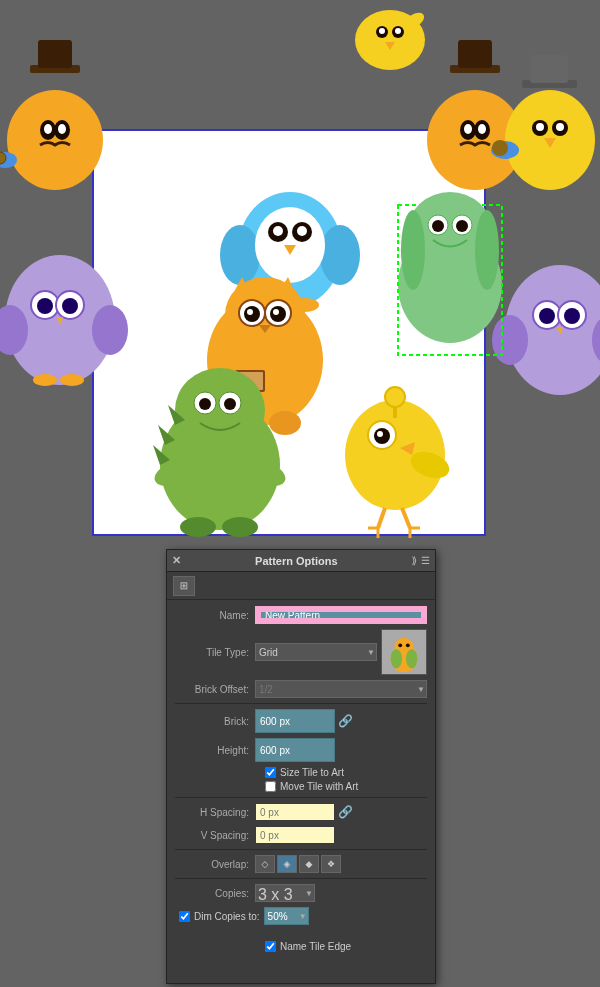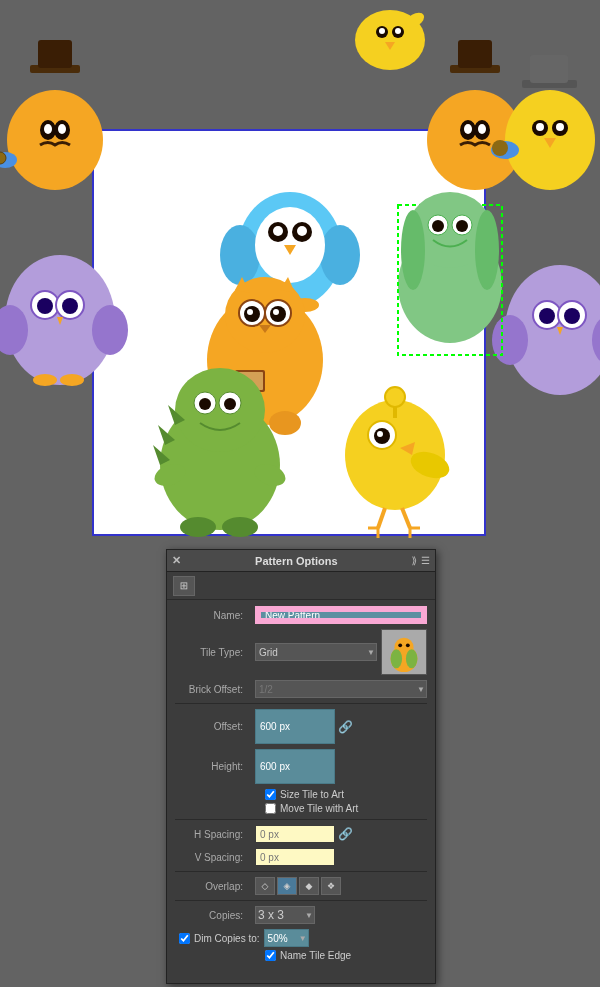--- a/index.html
+++ b/index.html
@@ -110,21 +110,21 @@
       display: flex;
       align-items: center;
       margin-bottom: 5px;
     }
 
     .form-label {
       color: #aaa;
       font-size: 10px;
       width: 80px;
       text-align: right;
-      padding-right: 12px;
+      padding-right: 6px;
       flex-shrink: 0;
     }
 
     .form-input {
       flex: 1;
       background: #5c8fa0;
       border: 6px solid #f9a8d4;
       color: #fff;
       padding: 2px 4px;
       font-size: 10px;
@@ -171,21 +171,21 @@
       flex-shrink: 0;
       overflow: hidden;
     }
 
     .form-input-px {
       background: #5a8c9a;
       border: 1px solid #4a7a88;
       color: #fff;
       padding: 2px 4px;
       font-size: 10px;
-      height: 35px;
+      height: 24px;
       width: 80px;
     }
 
     .link-icon {
       color: #aaa;
       font-size: 12px;
       margin-left: 3px;
       cursor: pointer;
     }
 
@@ -255,31 +255,31 @@
       display: flex;
       align-items: center;
       position: relative;
     }
 
     .copies-select {
       background: #555;
       border: 1px solid #666;
       color: #ccc;
       padding: 1px 2px;
-      font-size: 12px;
+      font-size: 16px;
       height: 18px;
       -webkit-appearance: none;
       appearance: none;
       width: 60px;
     }
 
     .dim-copies-row {
       display: flex;
       align-items: center;
-      margin-bottom: 3px;
+      margin-bottom: 16px;
       padding-left: 4px;
     }
 
     .dim-label {
       color: #ccc;
       font-size: 10px;
       margin-right: 4px;
     }
 
     .dim-input-wrap {
@@ -574,21 +574,21 @@
         <select class="form-select" style="width:60px; color:#777;">
           <option>1/2</option>
         </select>
         <span class="select-arrow">▼</span>
       </div>
     </div>
 
     <hr class="section-divider">
 
     <div class="form-row">
-      <span class="form-label">Offset:</span>
+      <span class="form-label">Brick:</span>
       <input class="form-input-px" type="text" value="600 px" style="">
       <span class="link-icon">🔗</span>
     </div>
 
     <div class="form-row">
       <span class="form-label">Height:</span>
       <input class="form-input-px" type="text" value="600 px" style="">
     </div>
 
     <div class="checkbox-row">

